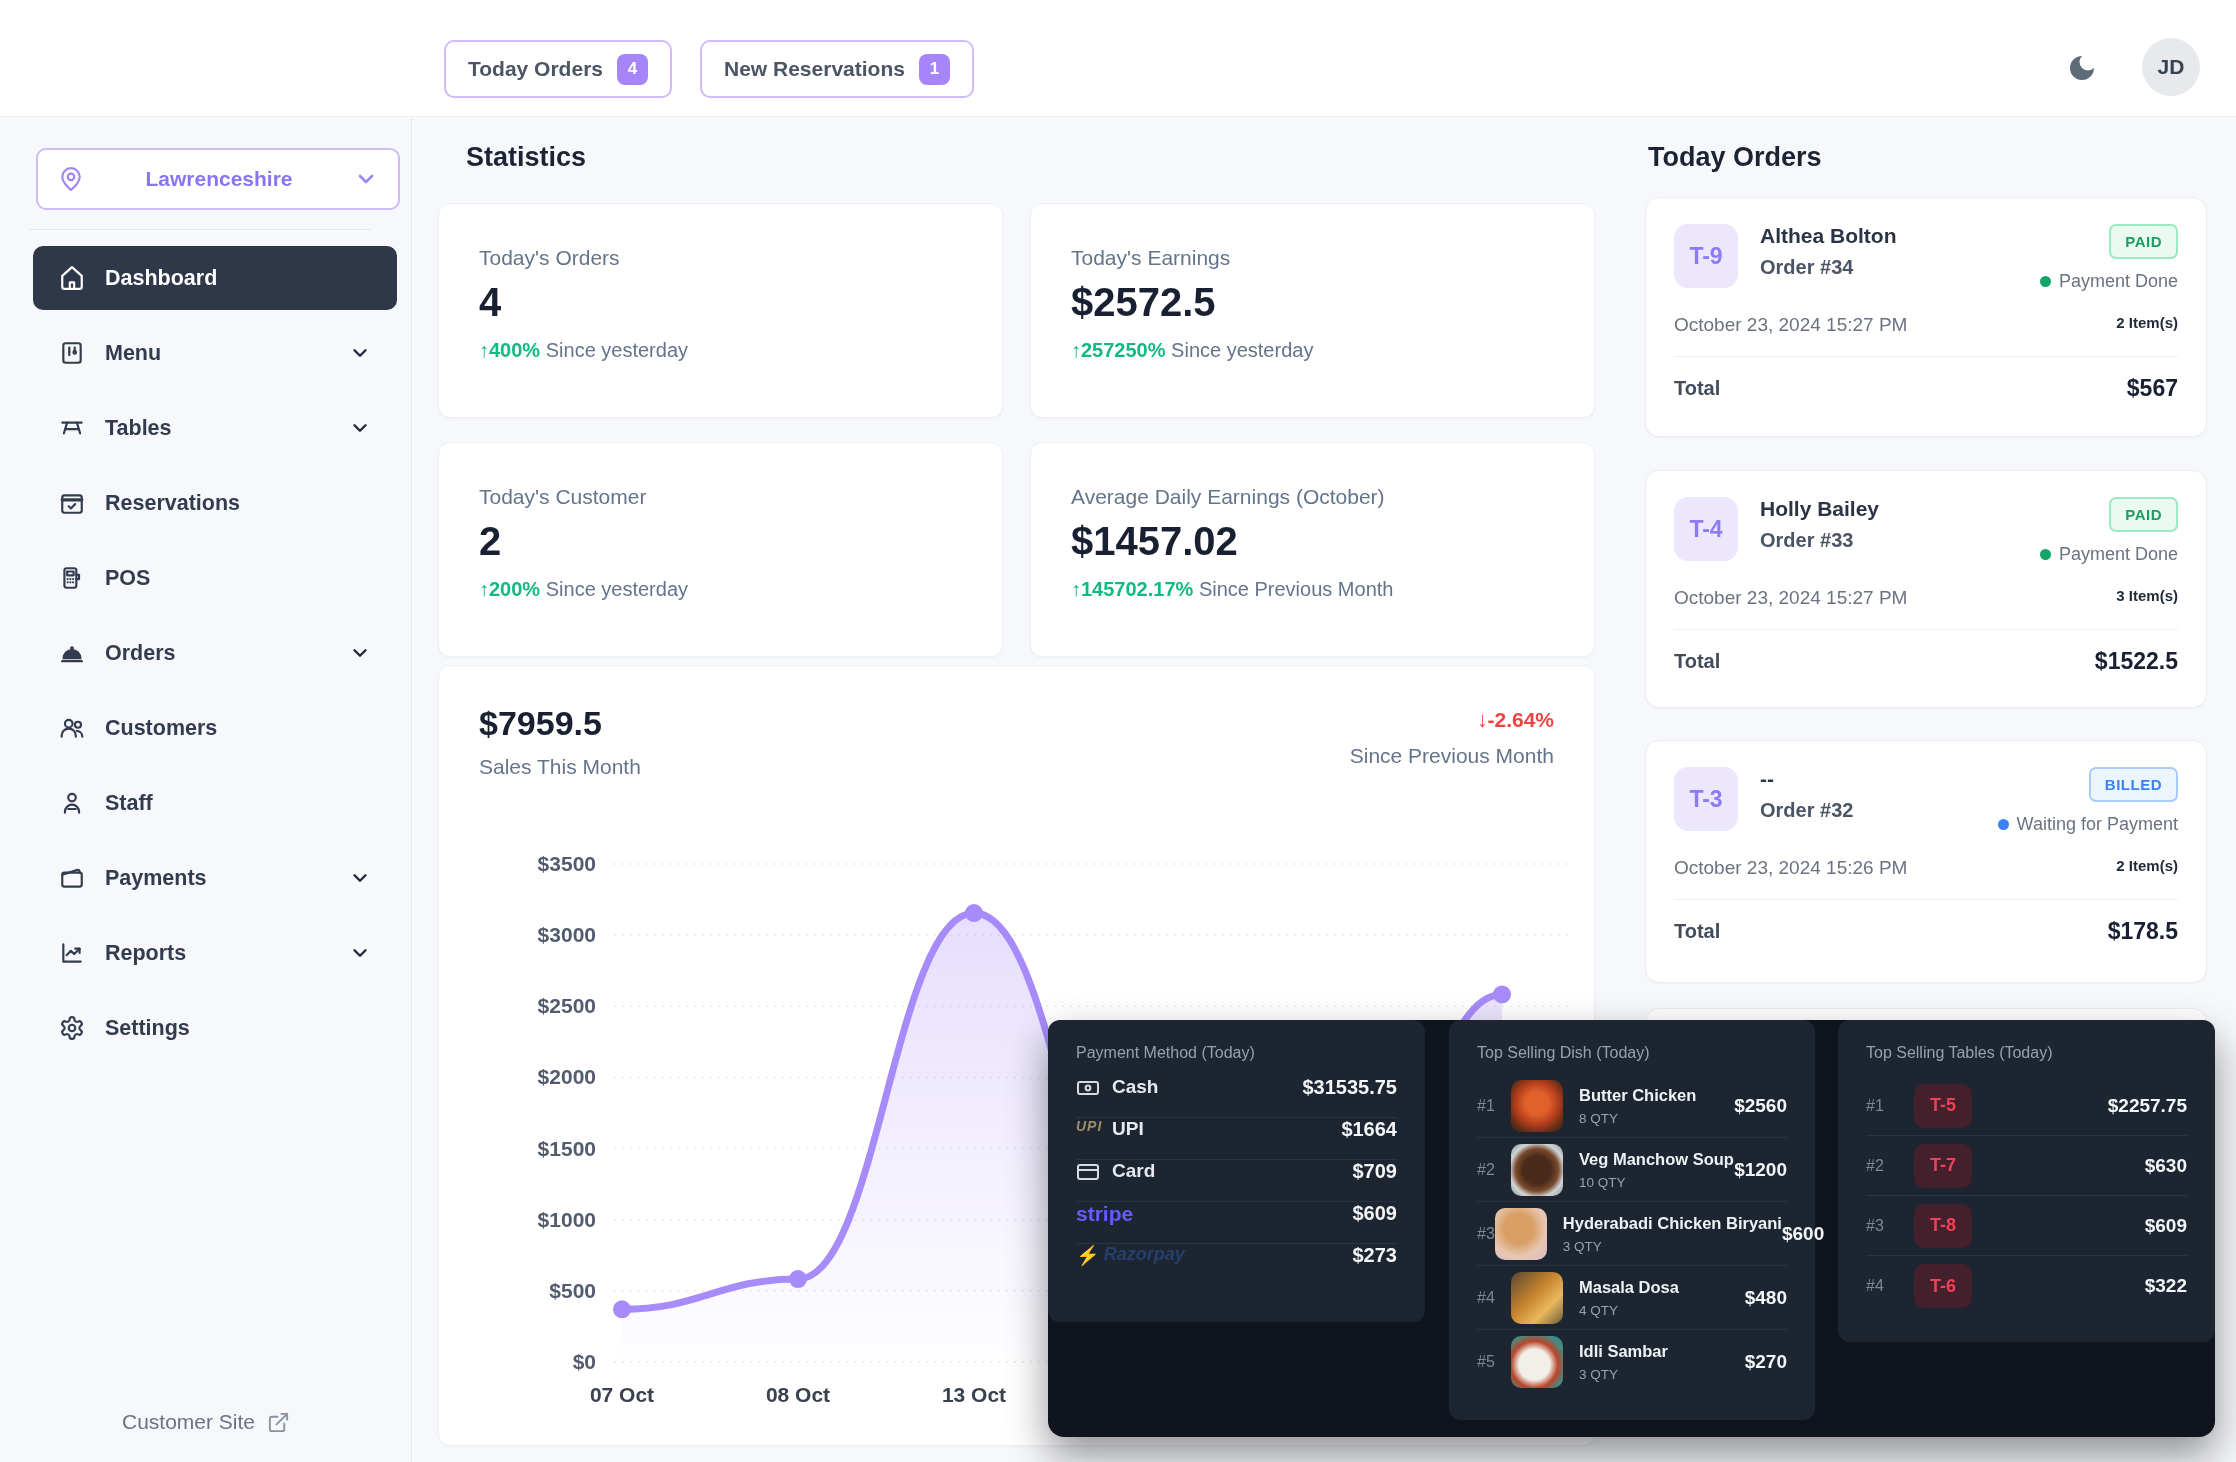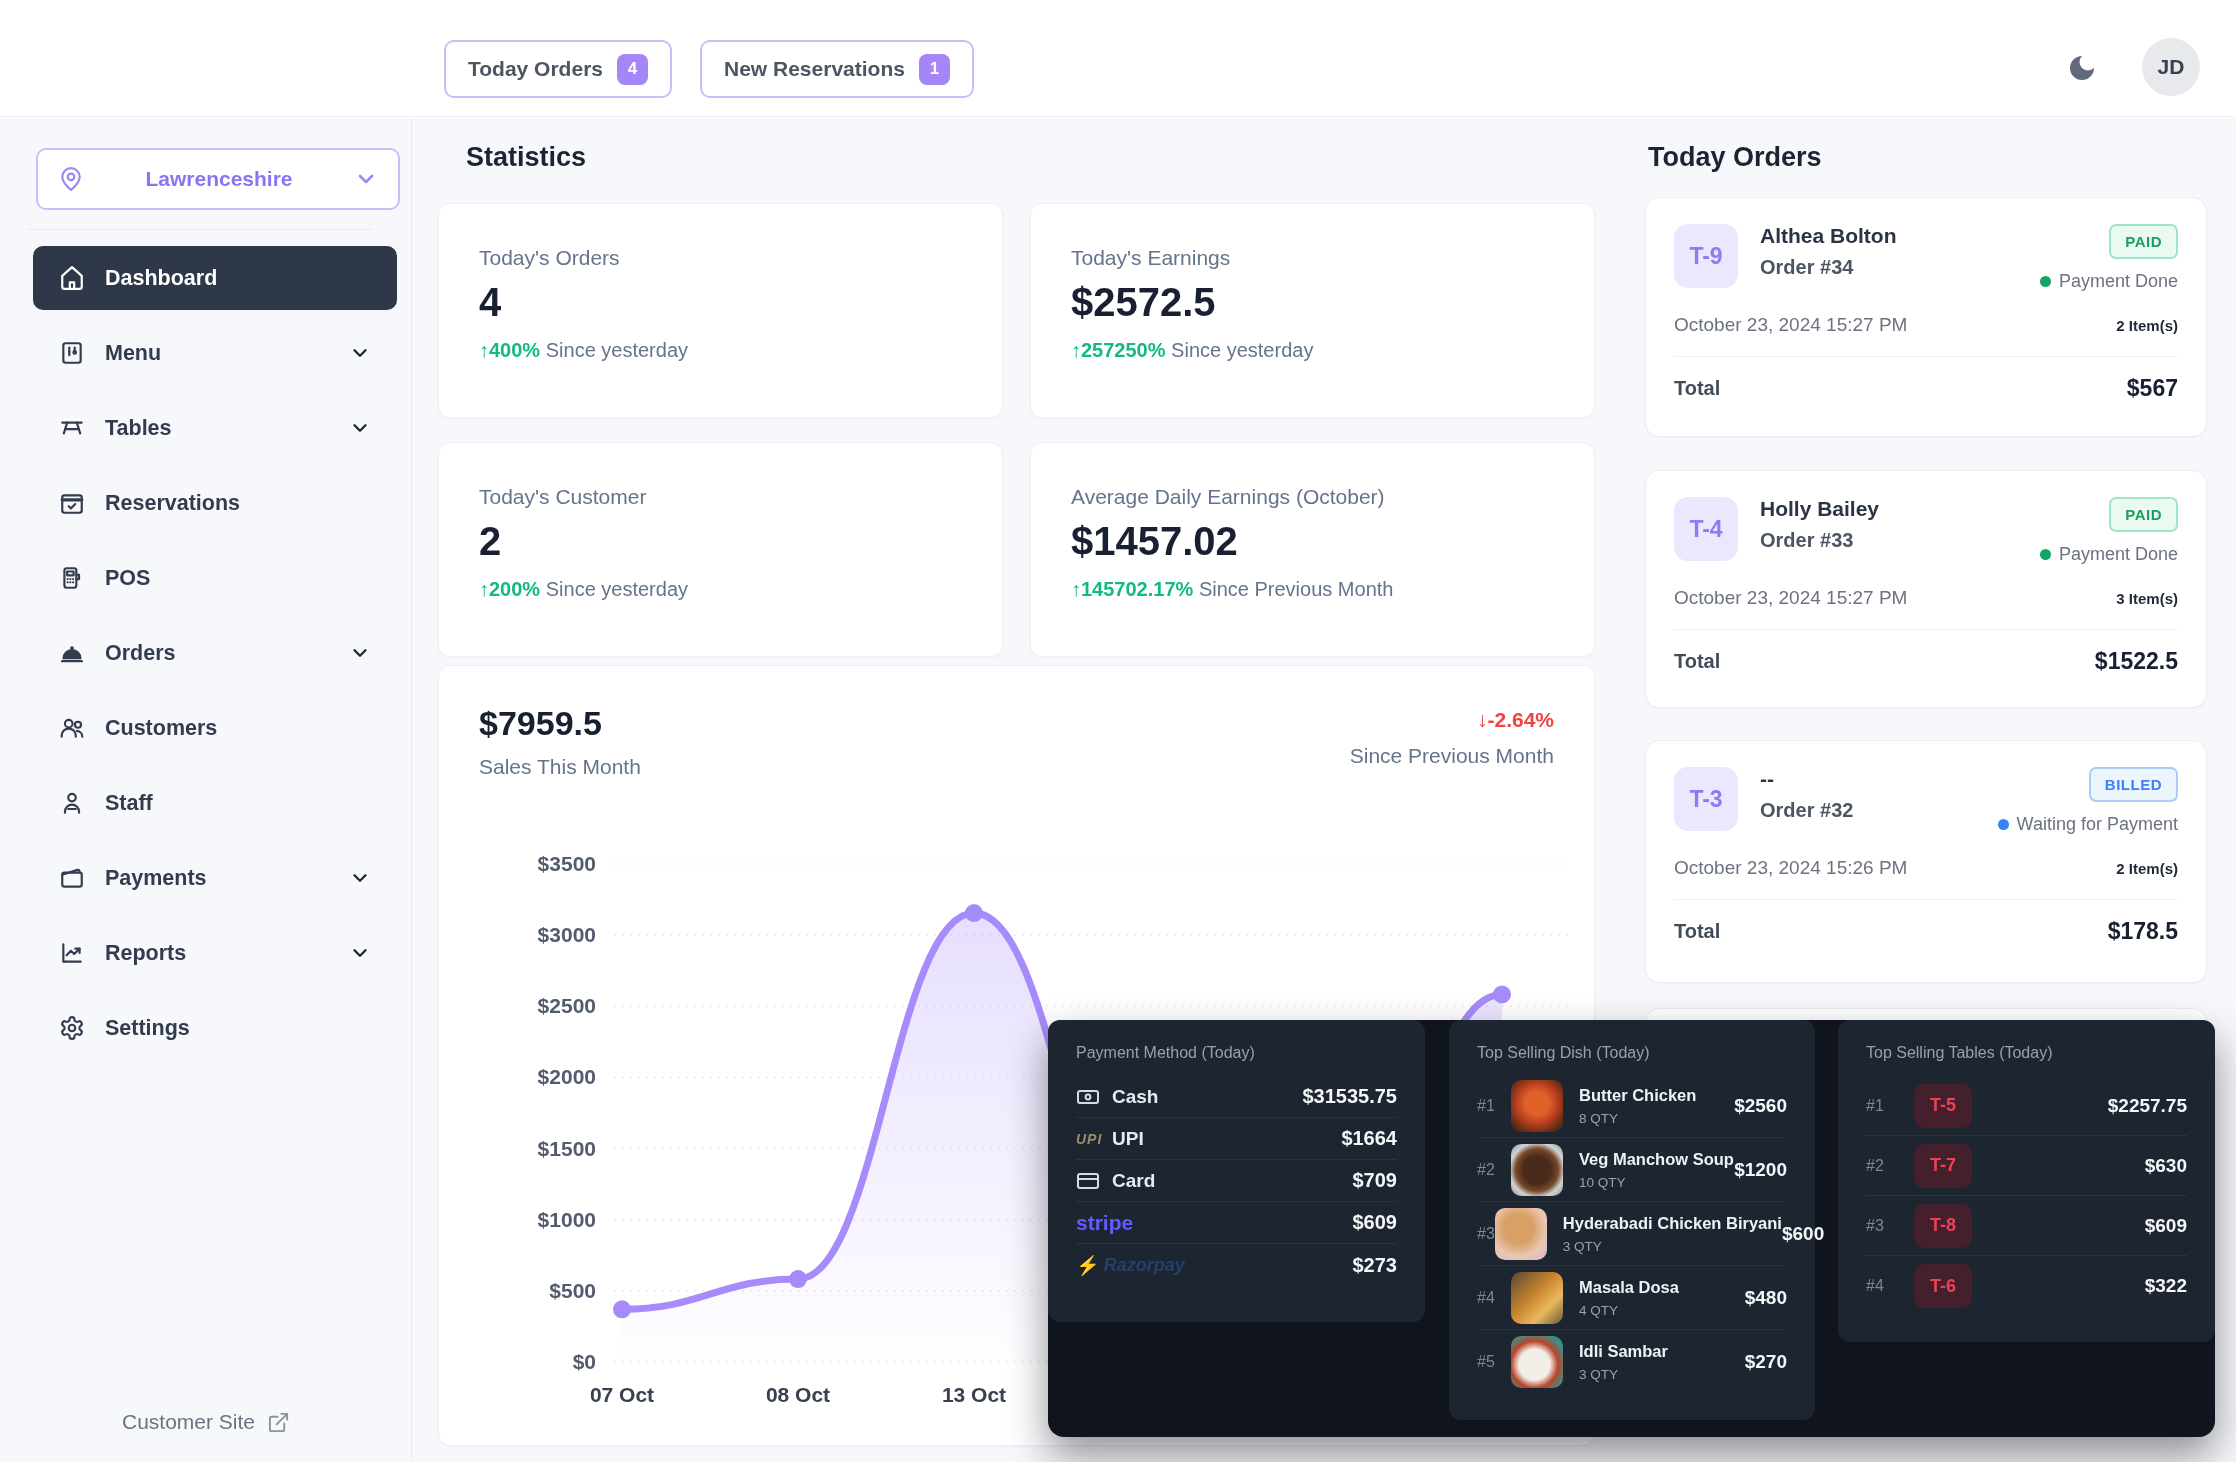--- a/index.html
+++ b/index.html
@@ -73,39 +73,39 @@
   .order-names { margin-left:22px; flex:1; }
   .order-name { font-size:21px; font-weight:700; color:#2b3444; }
   .order-no { font-size:20px; font-weight:600; color:#4b5563; margin-top:8px; }
   .order-right { text-align:right; }
   .badge { display:inline-block; font-size:15px; font-weight:700; letter-spacing:.5px; border-radius:7px; padding:7px 14px; }
   .badge-paid { color:#1f9d61; background:#eafaf1; border:2px solid #9ce8c3; }
   .badge-billed { color:#3b82f6; background:#ecf4fe; border:2px solid #a9cdf6; }
   .order-status { font-size:18px; color:#6b7280; margin-top:12px; display:flex; align-items:center; justify-content:flex-end; gap:8px; }
   .dot { width:11px; height:11px; border-radius:50%; display:inline-block; }
   .dot-green { background:#12a567; } .dot-blue { background:#3b82f6; }
-  .order-meta { display:flex; justify-content:space-between; margin-top:22px; align-items:center; }
+  .order-meta { display:flex; justify-content:space-between; margin-top:22px; align-items:flex-start; }
   .order-date { font-size:19px; color:#6b7280; }
   .order-items { font-size:15px; font-weight:700; color:#1f2937; }
   .order-div { height:1px; background:#eef0f3; margin-top:20px; }
   .order-total-row { display:flex; justify-content:space-between; margin-top:18px; align-items:center; }
   .order-total-label { font-size:20px; font-weight:600; color:#424c5c; }
   .order-total { font-size:23px; font-weight:800; color:#182032; }
   .order-partial { position:absolute; left:1645px; top:1008px; width:562px; height:60px; background:#ffffff;
                    border:1px solid #ecedf1; border-radius:14px; }
 
   
   .dark-overlay { position:absolute; left:1048px; top:1020px; width:1167px; height:417px; background:#0f141d;
                   border-radius:16px; z-index:30; box-shadow:0 18px 40px rgba(10,14,22,.45); }
   .dpanel { position:absolute; top:0; background:#1d2531; border-radius:12px; padding:24px 28px; }
   .dpanel-title { font-size:16px; color:#97a0b0; }
   #panel-payment { left:0; width:377px; height:302px; }
   #panel-dishes  { left:401px; width:366px; height:400px; }
   #panel-tables  { left:790px; width:377px; height:322px; }
-  .pay-row { height:42px; display:flex; align-items:center; border-bottom:1px solid #2a3342; }
+  .pay-row { height:42px; display:flex; align-items:flex-start; border-bottom:1px solid #2a3342; }
   .pay-rows { margin-top:14px; }
   .pay-row:last-child { border-bottom:none; }
   .pay-ic { width:30px; color:#d7dbe2; display:flex; align-items:center; }
   .pay-label { font-size:19px; font-weight:600; color:#e7eaf0; margin-left:6px; }
   .pay-val { margin-left:auto; font-size:20px; font-weight:700; color:#f4f6f9; }
   .stripe-logo { font-size:21px; font-weight:800; color:#635bff; }
   .razor-word { font-size:18px; font-weight:700; font-style:italic; color:#25406e; margin-left:4px; }
   .razor-bolt { color:#2f7fe8; font-size:19px; font-weight:800; }
   .upi-logo { font-size:14px; font-weight:800; font-style:italic; color:#9a8d6a; letter-spacing:1px; }
   .dish-row { height:64px; display:flex; align-items:center; border-bottom:1px solid #2a3342; }

